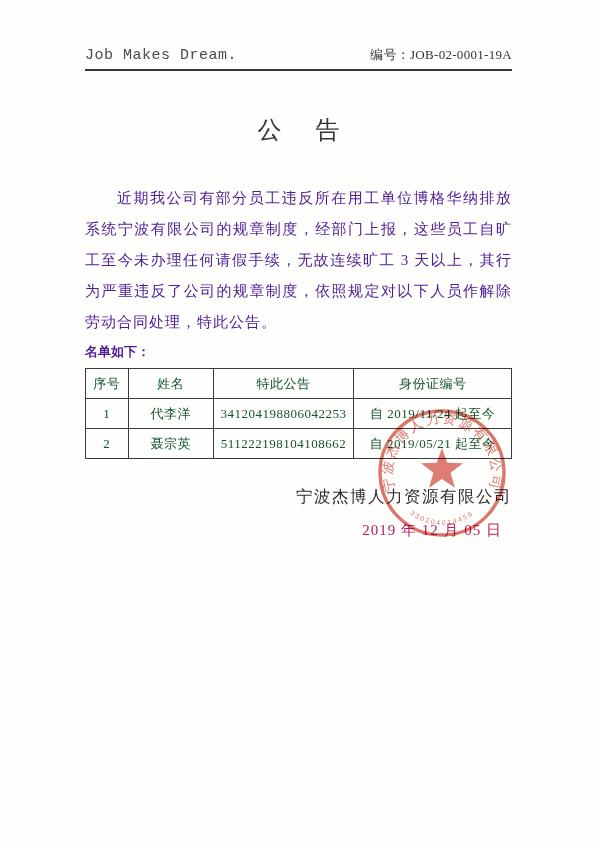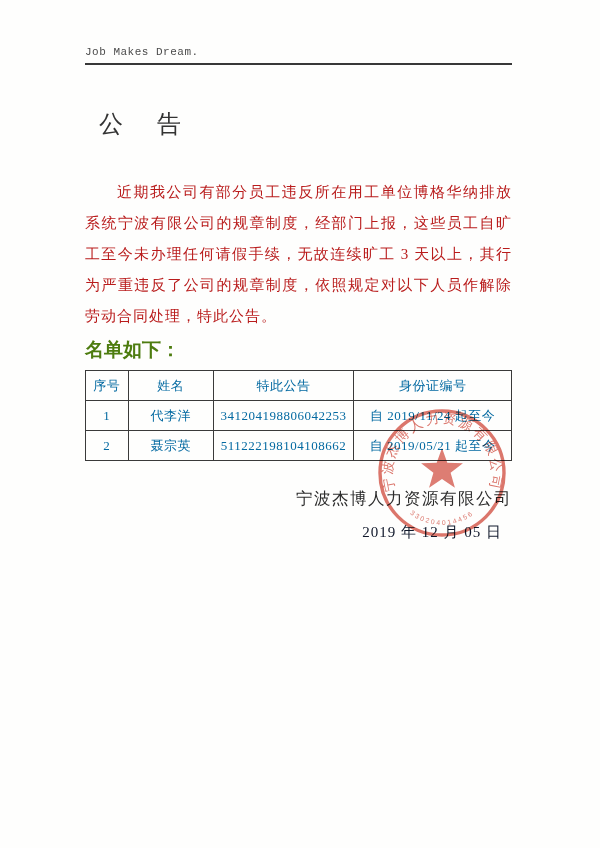--- a/index.html
+++ b/index.html
@@ -22,69 +22,70 @@
   .doc-header{
     margin-top:46px;
     display:flex;
     justify-content:space-between;
     align-items:flex-end;
     padding-bottom:5px;
     border-bottom:2px solid #383838;
   }
   .slogan{
     font-family:"Liberation Mono","DejaVu Sans Mono",monospace;
-    font-size:11px;
+    font-size:15px;
     color:#4b4b4b;
     letter-spacing:0.5px;
   }
   .doc-number{
     font-size:13px;
     color:#333333;
     letter-spacing:0.3px;
   }
   
   .doc-title{
     margin:42px 0 0 0;
+    text-align:center;
     font-size:24px;
     font-weight:500;
     letter-spacing:14px;
     text-indent:14px; 
     color:#333333;
     line-height:34px;
   }
   
   .body-paragraph{
     margin:36px 0 0 0;
     font-size:15px;
     line-height:31px;
     letter-spacing:1px;
     text-align:justify;
     text-indent:32px;
-    color:#b91c1c;
+    color:#4c1d95;
   }
   .list-label{
     margin-top:5px;
-    font-size:19px;
+    font-size:13px;
     font-weight:bold;
-    color:#4d7c0f;
+    color:#4c1d95;
   }
   
   table.absentee-table{
     margin-top:7px;
     width:100%;
     border-collapse:collapse;
     table-layout:fixed;
   }
   .absentee-table th,.absentee-table td{
     border:1.6px solid #3a3a3a;
     text-align:center;
     vertical-align:middle;
     font-weight:normal;
     font-size:13px;
-    color:#0369a1;
+    color:#14532d;
     height:29px;
     padding:0 2px;
     letter-spacing:0.5px;
     overflow:hidden;
     white-space:nowrap;
   }
   .col-seq{width:10%;}
   .col-name{width:20%;}
   .col-id{width:33%;}
   .col-period{width:37%;}
@@ -96,21 +97,21 @@
   .signature .company{
     font-size:16.5px;
     letter-spacing:1.5px;
     color:#2c2c2c;
   }
   .signature .sign-date{
     margin-top:13px;
     padding-right:10px;
     font-size:15px;
     letter-spacing:1px;
-    color:#0f172a;
+    color:#be185d;
     font-family:Liberation Serif, serif;
   }
   
   .stamp{
     position:absolute;
     left:374px;
     top:404px;
     width:136px;
     height:138px;
     opacity:0.82;
@@ -119,20 +120,21 @@
   }
 </style>
 </head>
 <body>
 
 <div class="page">
   <div class="content">
 
     <div class="doc-header">
       <span class="slogan">Job Makes Dream.</span>
+      <span class="doc-number">编号：JOB-02-0001-19A</span>
     </div>
 
     <h1 class="doc-title">公 告</h1>
 
     <p class="body-paragraph">近期我公司有部分员工违反所在用工单位博格华纳排放系统宁波有限公司的规章制度，经部门上报，这些员工自旷工至今未办理任何请假手续，无故连续旷工 3 天以上，其行为严重违反了公司的规章制度，依照规定对以下人员作解除劳动合同处理，特此公告。</p>
 
     <div class="list-label">名单如下：</div>
 
     <table class="absentee-table">
       <colgroup>

